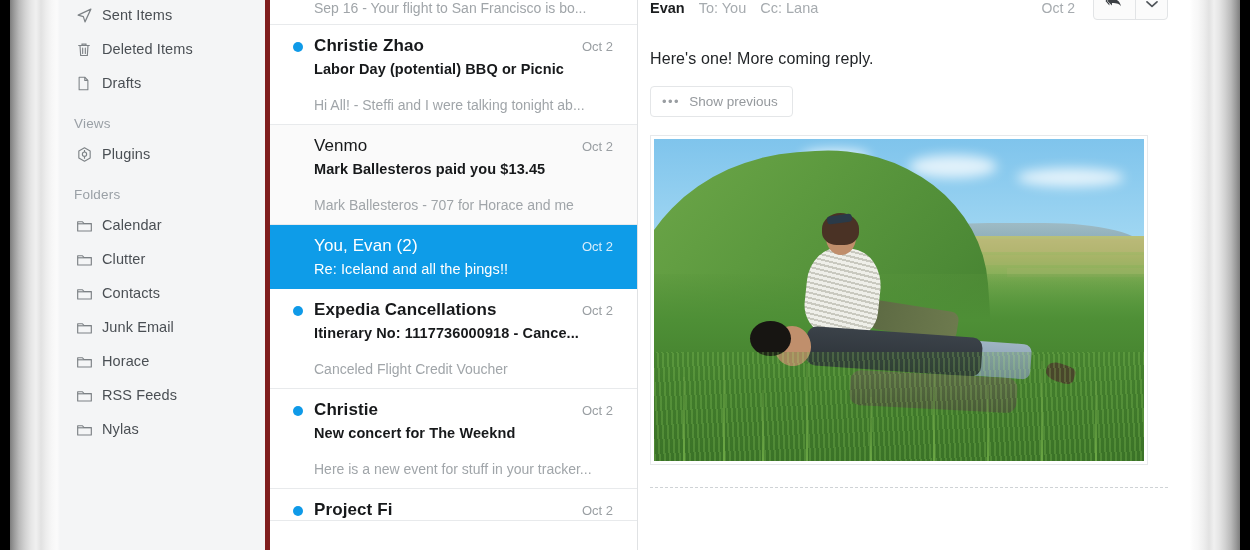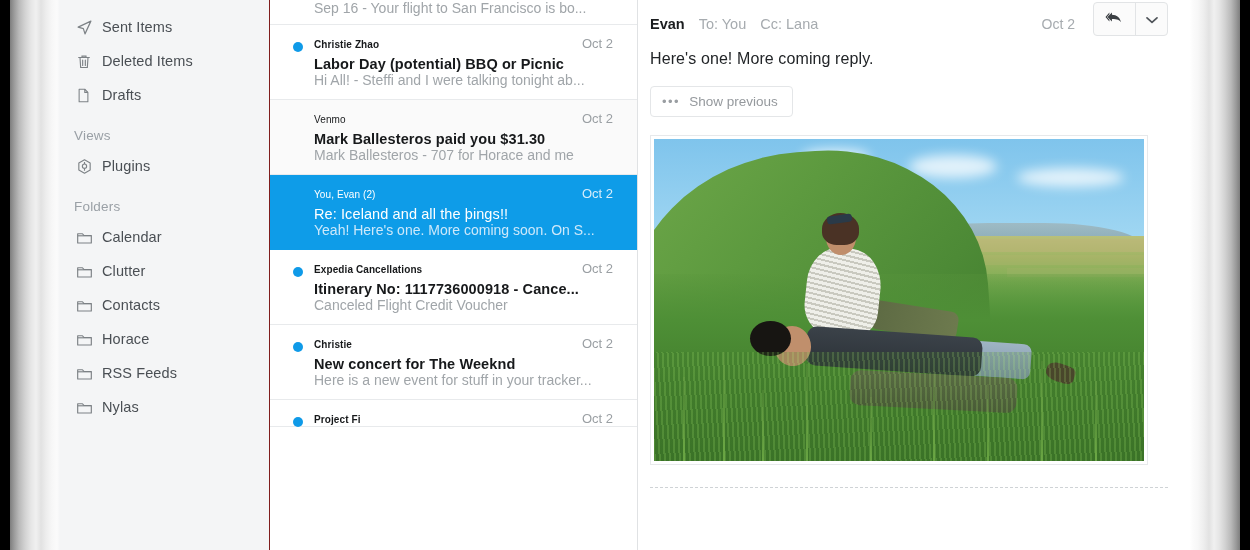--- a/index.html
+++ b/index.html
@@ -22,22 +22,22 @@
     background: linear-gradient(to left,
       #7e7e7e 0%, #9a9a9a 8%, #b9b9b9 18%, #d2d2d2 30%,
       #e6e6e6 42%, #f0f0f0 52%, #e2e2e2 62%, #ededed 72%,
       #f7f7f7 84%, #fbfbfb 94%, #ffffff 100%); }
 
   .app { position: absolute; left: 60px; top: 0; width: 1130px; height: 550px;
          background: #fff; display: flex; }
 
   
   .sidebar { width: 210px; height: 550px; background: #f4f5f6;
-             border-right: 1px solid #7f1d1d; flex: none;
-             padding-top: 12px; overflow: hidden; }
+             border-right: 5px solid #7f1d1d; flex: none;
+             padding-top: 0; overflow: hidden; }
   .nav-item { display: flex; align-items: center; height: 34px;
               padding-left: 16px; cursor: default; }
   .nav-ico { width: 26px; flex: none; display: flex; align-items: center;
              color: #7d8286; }
   .nav-ico svg { display: block; }
   .nav-label { font-size: 14.5px; color: #4a4f54; letter-spacing: .1px;
                white-space: nowrap; }
   .nav-head { font-size: 13.5px; color: #9aa0a6; font-weight: 400;
               padding: 16px 0 6px 14px; letter-spacing: .2px; }
 
@@ -45,39 +45,39 @@
   .list { width: 368px; height: 550px; flex: none; background: #fff;
           border-right: 1px solid #e0e2e4; overflow: hidden; position: relative; }
   .row { position: relative; padding: 11px 24px 11px 44px;
          border-bottom: 1px solid #e8eaec; cursor: default; }
   .row.read   { background: #fafafa; }
   .row.unread { background: #ffffff; }
   .row.sel    { background: #0e9ce8; border-bottom-color: #0e9ce8; }
   .dot { position: absolute; left: 23px; top: 17px; width: 10px; height: 10px;
          border-radius: 50%; background: #0f9ae8; }
   .r-top { display: flex; align-items: baseline; justify-content: space-between; }
-  .r-from { font-size: 10px; color: #17191b; letter-spacing: .1px;
+  .r-from { font-size: 17px; color: #17191b; letter-spacing: .1px;
             white-space: nowrap; overflow: hidden; text-overflow: ellipsis; }
   .row.unread .r-from { font-weight: bold; }
   .row.sel .r-from { color: #fff; font-weight: normal; }
   .r-date { font-size: 13px; color: #9a9fa3; flex: none; padding-left: 10px; }
   .row.sel .r-date { color: #d6edfb; }
   .r-subj { font-size: 14.5px; color: #17191b; margin-top: 5px;
             white-space: nowrap; overflow: hidden; text-overflow: ellipsis;
             letter-spacing: .1px; }
   .row.unread .r-subj, .row.read .r-subj { font-weight: bold; }
   .row.sel .r-subj { color: #fff; font-weight: normal; }
-  .r-snip { font-size: 14px; color: #a0a5a9; margin-top: 0;
+  .r-snip { font-size: 14px; color: #a0a5a9; margin-top: 20px;
             white-space: nowrap; overflow: hidden; text-overflow: ellipsis; }
   .row.sel .r-snip { color: #cde8fa; }
 
   
   .read-pane { flex: 1; height: 550px; background: #fff; position: relative;
                overflow: hidden; }
-  .msg-head { display: flex; align-items: flex-start; padding: 16px 22px 0 12px;
+  .msg-head { display: flex; align-items: flex-start; padding: 0 22px 0 12px;
               height: 30px; }
   .mh-names { display: flex; align-items: baseline; gap: 14px; flex: 1;
               font-size: 14.5px; padding-top: 0; }
   .mh-from { font-weight: bold; color: #1b1d1f; }
   .mh-to, .mh-cc { color: #a6abaf; }
   .mh-date { font-size: 14px; color: #a6abaf; padding-right: 18px; padding-top: 0; }
   .btn-group { display: flex; border: 1px solid #e2e4e6; border-radius: 4px;
                background: #fbfbfb; overflow: hidden; height: 34px;
                margin-top: -14px; }
   .btn-group > div { display: flex; align-items: center; justify-content: center;
@@ -235,20 +235,29 @@
         </span>
         <span class="nav-label">Contacts</span>
       </div>
       <div class="nav-item">
         <span class="nav-ico">
           <svg width="17" height="15" viewBox="0 0 24 22" fill="none" stroke="currentColor" stroke-width="1.7" stroke-linejoin="round">
               <path d="M2 5.5h7l2 2.5h11V19H2z"></path>
               <path d="M2 8.5h20"></path>
             </svg>
         </span>
+        <span class="nav-label">Junk Email</span>
+      </div>
+      <div class="nav-item">
+        <span class="nav-ico">
+          <svg width="17" height="15" viewBox="0 0 24 22" fill="none" stroke="currentColor" stroke-width="1.7" stroke-linejoin="round">
+              <path d="M2 5.5h7l2 2.5h11V19H2z"></path>
+              <path d="M2 8.5h20"></path>
+            </svg>
+        </span>
         <span class="nav-label">Horace</span>
       </div>
       <div class="nav-item">
         <span class="nav-ico">
           <svg width="17" height="15" viewBox="0 0 24 22" fill="none" stroke="currentColor" stroke-width="1.7" stroke-linejoin="round">
               <path d="M2 5.5h7l2 2.5h11V19H2z"></path>
               <path d="M2 8.5h20"></path>
             </svg>
         </span>
         <span class="nav-label">RSS Feeds</span>
@@ -278,31 +287,30 @@
         </div>
         <div class="r-subj">Labor Day (potential) BBQ or Picnic</div>
         <div class="r-snip">Hi All! - Steffi and I were talking tonight ab...</div>
       </div>
 
       <div class="row read">
         <div class="r-top">
           <span class="r-from">Venmo</span>
           <span class="r-date">Oct 2</span>
         </div>
-        <div class="r-subj">Mark Ballesteros paid you $31.30</div>
+        <div class="r-subj">Mark Ballesteros paid you $13.45</div>
         <div class="r-snip">Mark Ballesteros - 707 for Horace and me</div>
       </div>
 
       <div class="row sel">
         <div class="r-top">
           <span class="r-from">You, Evan (2)</span>
           <span class="r-date">Oct 2</span>
         </div>
         <div class="r-subj">Re: Iceland and all the þings!!</div>
-        <div class="r-snip">Yeah! Here's one. More coming soon. On S...</div>
       </div>
 
       <div class="row unread">
         <span class="dot"></span>
         <div class="r-top">
           <span class="r-from">Expedia Cancellations</span>
           <span class="r-date">Oct 2</span>
         </div>
         <div class="r-subj">Itinerary No: 1117736000918 - Cance...</div>
         <div class="r-snip">Canceled Flight Credit Voucher</div>

